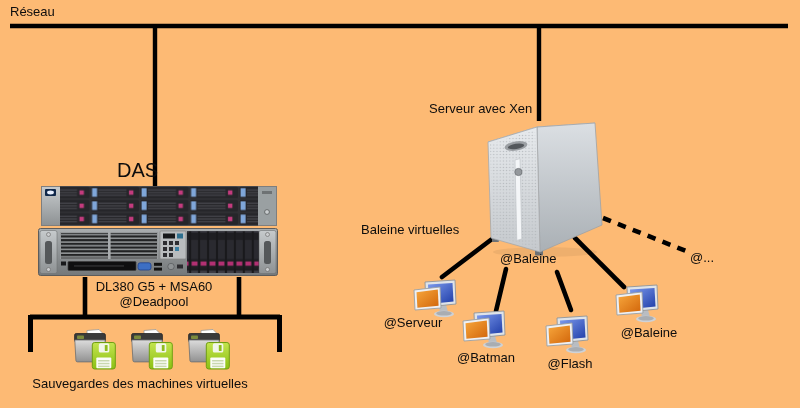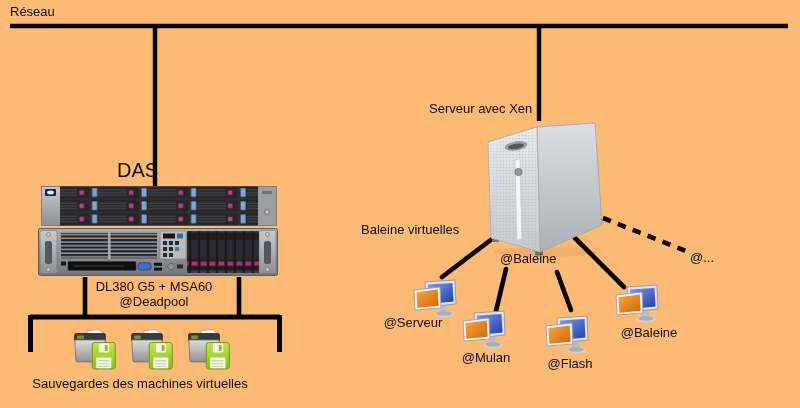--- a/index.html
+++ b/index.html
@@ -218,19 +218,19 @@
   <div class="label center" style="left:64px;top:279px;width:180px">
     <span class="cap2">DL380 G5 + MSA60</span>
     <span class="cap2">@Deadpool</span>
   </div>
 
   <div class="label" style="left:429px;top:101px">Serveur avec Xen</div>
   <div class="label" style="left:500px;top:251px">@Baleine</div>
   <div class="label" style="left:361px;top:222px">Baleine virtuelles</div>
 
   <div class="label center" style="left:376px;top:315px;width:74px">@Serveur</div>
-  <div class="label center" style="left:457px;top:350px;width:58px">@Mulan</div>
+  <div class="label center" style="left:457px;top:350px;width:58px">@Batman</div>
   <div class="label center" style="left:542px;top:356px;width:56px">@Flash</div>
   <div class="label center" style="left:617px;top:325px;width:64px">@Baleine</div>
   <div class="label" style="left:690px;top:250px">@...</div>
 
   <div class="label center" style="left:12px;top:376px;width:256px">Sauvegardes des machines virtuelles</div>
 </div>
 
 </body></html>

